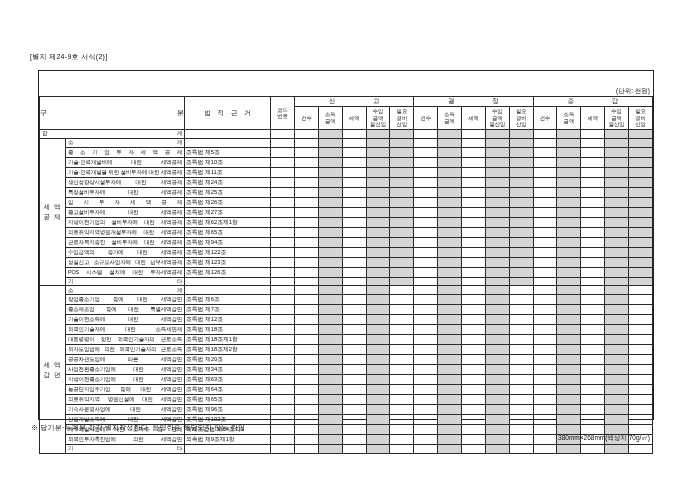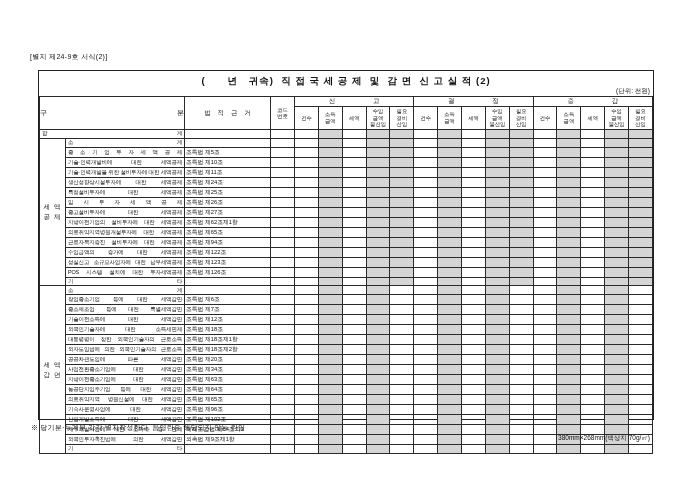--- a/index.html
+++ b/index.html
@@ -43,21 +43,20 @@
   .footnote{position:absolute;left:31px;top:423px;font-size:7px;letter-spacing:.2px;}
   .paper-spec{position:absolute;right:30px;top:434px;font-size:6.5px;}
 </style>
 </head>
 <body>
 
 <div class="page">
   <div class="form-number">[별지 제24-9호 서식(2)]</div>
 
   <div class="form-box">
-    <div class="title">(      년   귀속)  직 접 국 세 공 제  및  감 면  신 고 실 적 (2)</div>
     <div class="unit-note">(단위: 천원)</div>
 
     <table class="grid">
       <colgroup>
         <col style="width:26px">
         <col style="width:119px">
         <col style="width:86px">
         <col style="width:24px">
       </colgroup>
       <thead>

